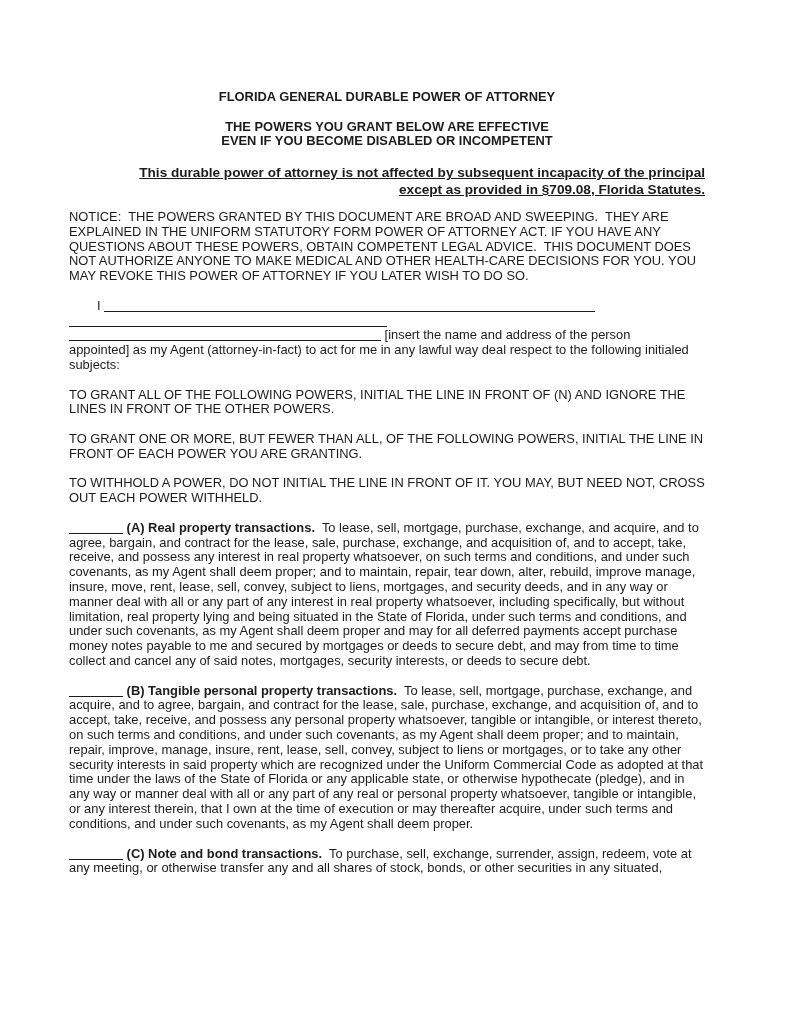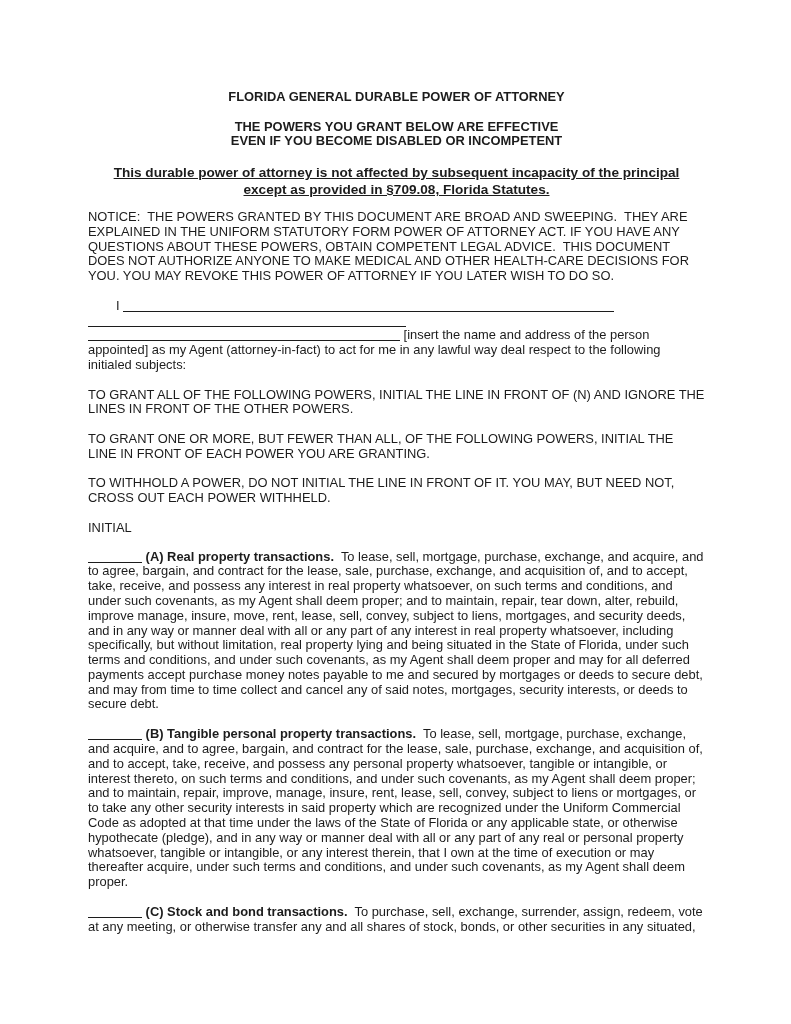--- a/index.html
+++ b/index.html
@@ -5,32 +5,32 @@
   html, body {
     margin: 0;
     padding: 0;
     background: #ffffff;
   }
   .page {
     position: relative;
     width: 791px;
     height: 1024px;
     box-sizing: border-box;
-    padding: 90px 86px 0 88px;
+    padding: 90px 86px 0 69px;
     background: #ffffff;
     font-family: "Liberation Sans", sans-serif;
     font-size: 12.9px;
     line-height: 14.8px;
     color: #1c1c1c;
     overflow: hidden;
   }
   p { margin: 0 0 14.8px 0; white-space: pre-wrap; }
   .center { text-align: center; }
   .bold { font-weight: bold; }
-  .heading { font-size: 13.6px; line-height: 17px; margin-bottom: 12px; }
+  .heading { font-size: 13.6px; line-height: 17px; margin-bottom: 12px; text-align: right; }
   .heading .uline { text-decoration: underline; }
   .intro { text-indent: 28px; }
   .note { margin-bottom: 19px; }
   .initial-label { margin-bottom: 14px; }
   .power { margin-bottom: 15px; }
   .blank {
     display: inline-block;
     height: 0;
     border-bottom: 1.3px solid #1c1c1c;
     position: relative;
@@ -56,21 +56,20 @@
 
   <p class="intro"><span>I</span> <span class="blank w491"></span><br><span class="blank w318"></span><br><span class="blank w312"></span><span> [insert the name and address of the person</span><br><span>appointed] as my Agent (attorney-in-fact) to act for me in any lawful way deal respect to the following initialed subjects:</span></p>
 
   <p>TO GRANT ALL OF THE FOLLOWING POWERS, INITIAL THE LINE IN FRONT OF (N) AND IGNORE THE LINES IN FRONT OF THE OTHER POWERS.</p>
 
   <p>TO GRANT ONE OR MORE, BUT FEWER THAN ALL, OF THE FOLLOWING POWERS, INITIAL THE LINE IN FRONT OF EACH POWER YOU ARE GRANTING.</p>
 
   <p>TO WITHHOLD A POWER, DO NOT INITIAL THE LINE IN FRONT OF IT. YOU MAY, BUT NEED NOT, CROSS OUT EACH POWER WITHHELD.</p>
 
 
-  <p class="initial-label">INITIAL</p>
 
   <p class="power"><span class="blank w54"></span> <span class="bold">(A) Real property transactions.</span><span>  To lease, sell, mortgage, purchase, exchange, and acquire, and to agree, bargain, and contract for the lease, sale, purchase, exchange, and acquisition of, and to accept, take, receive, and possess any interest in real property whatsoever, on such terms and conditions, and under such covenants, as my Agent shall deem proper; and to maintain, repair, tear down, alter, rebuild, improve manage, insure, move, rent, lease, sell, convey, subject to liens, mortgages, and security deeds, and in any way or manner deal with all or any part of any interest in real property whatsoever, including specifically, but without limitation, real property lying and being situated in the State of Florida, under such terms and conditions, and under such covenants, as my Agent shall deem proper and may for all deferred payments accept purchase money notes payable to me and secured by mortgages or deeds to secure debt, and may from time to time collect and cancel any of said notes, mortgages, security interests, or deeds to secure debt.</span></p>
 
   <p class="power"><span class="blank w54"></span> <span class="bold">(B) Tangible personal property transactions.</span><span>  To lease, sell, mortgage, purchase, exchange, and acquire, and to agree, bargain, and contract for the lease, sale, purchase, exchange, and acquisition of, and to accept, take, receive, and possess any personal property whatsoever, tangible or intangible, or interest thereto, on such terms and conditions, and under such covenants, as my Agent shall deem proper; and to maintain, repair, improve, manage, insure, rent, lease, sell, convey, subject to liens or mortgages, or to take any other security interests in said property which are recognized under the Uniform Commercial Code as adopted at that time under the laws of the State of Florida or any applicable state, or otherwise hypothecate (pledge), and in any way or manner deal with all or any part of any real or personal property whatsoever, tangible or intangible, or any interest therein, that I own at the time of execution or may thereafter acquire, under such terms and conditions, and under such covenants, as my Agent shall deem proper.</span></p>
 
-  <p class="power"><span class="blank w54"></span> <span class="bold">(C) Stock and bond transactions.</span><span>  To purchase, sell, exchange, surrender, assign, redeem, vote at any meeting, or otherwise transfer any and all shares of stock, bonds, or other securities in any situated,</span></p>
+  <p class="power"><span class="blank w54"></span> <span class="bold">(C) Note and bond transactions.</span><span>  To purchase, sell, exchange, surrender, assign, redeem, vote at any meeting, or otherwise transfer any and all shares of stock, bonds, or other securities in any situated,</span></p>
 
 </div>
 
 </body></html>

